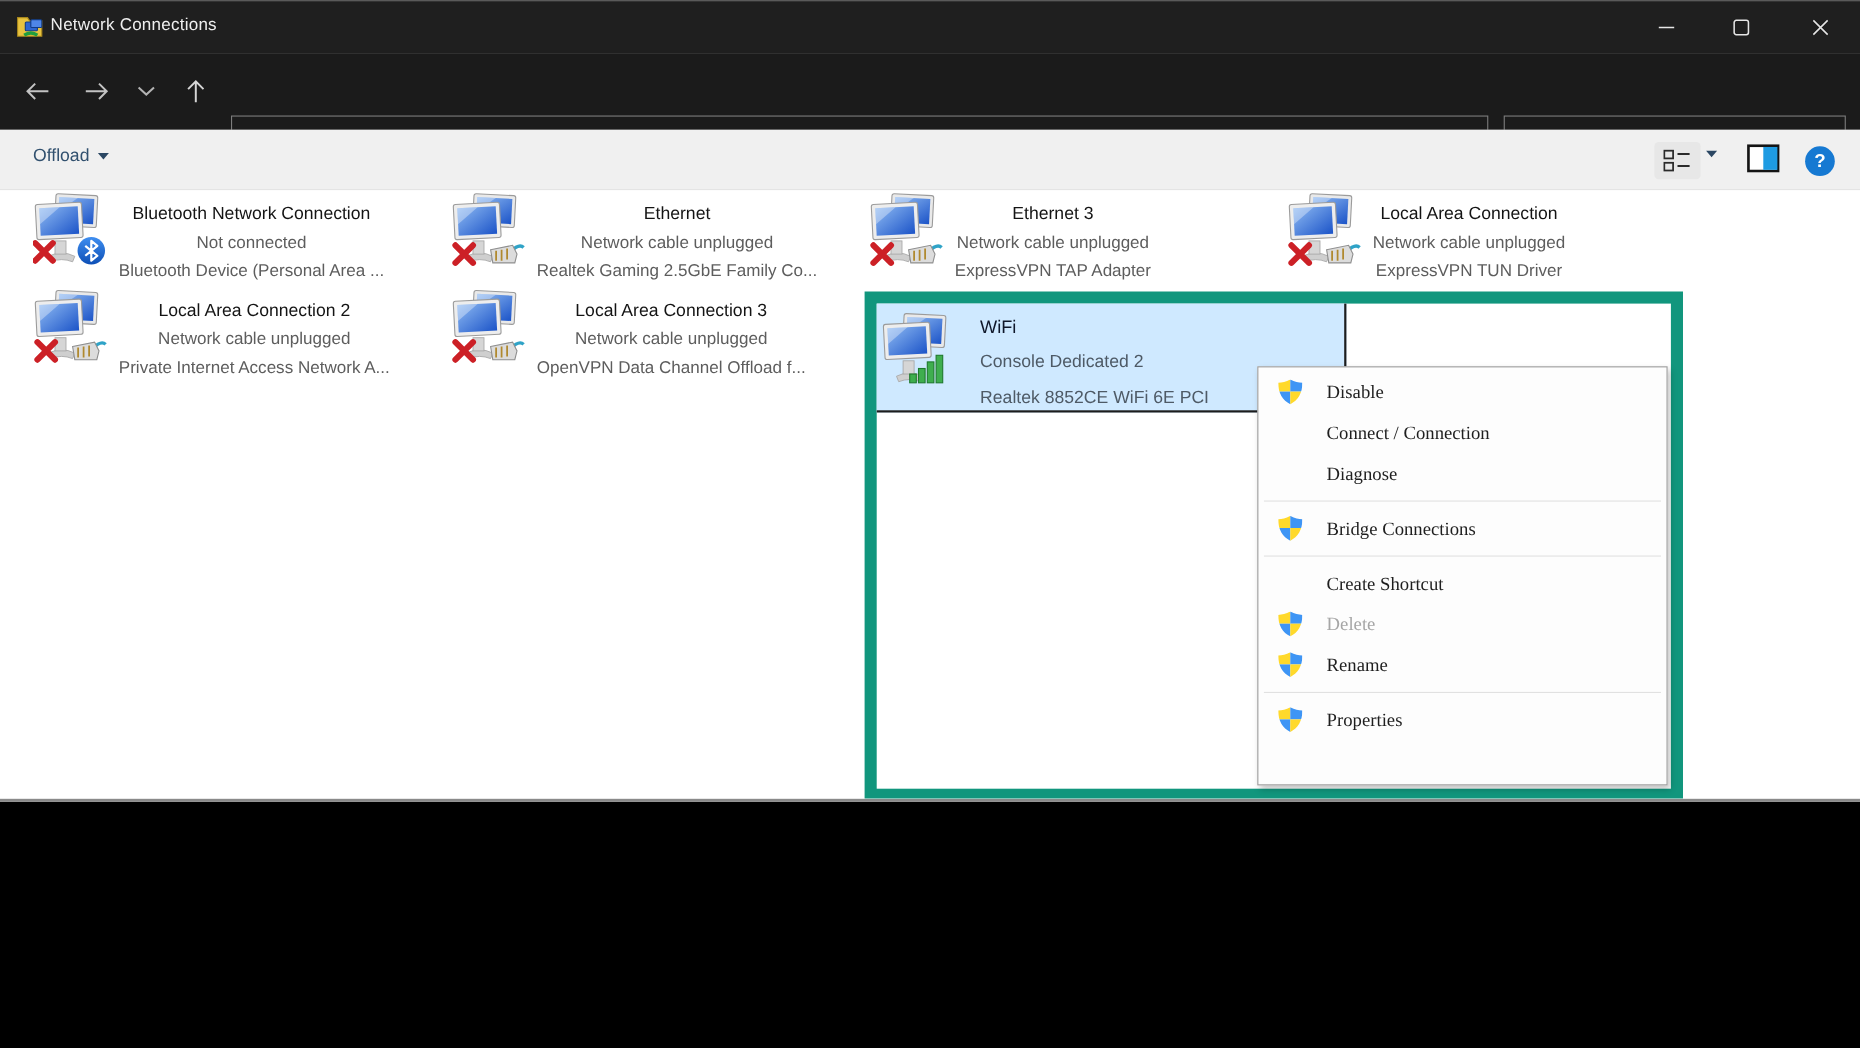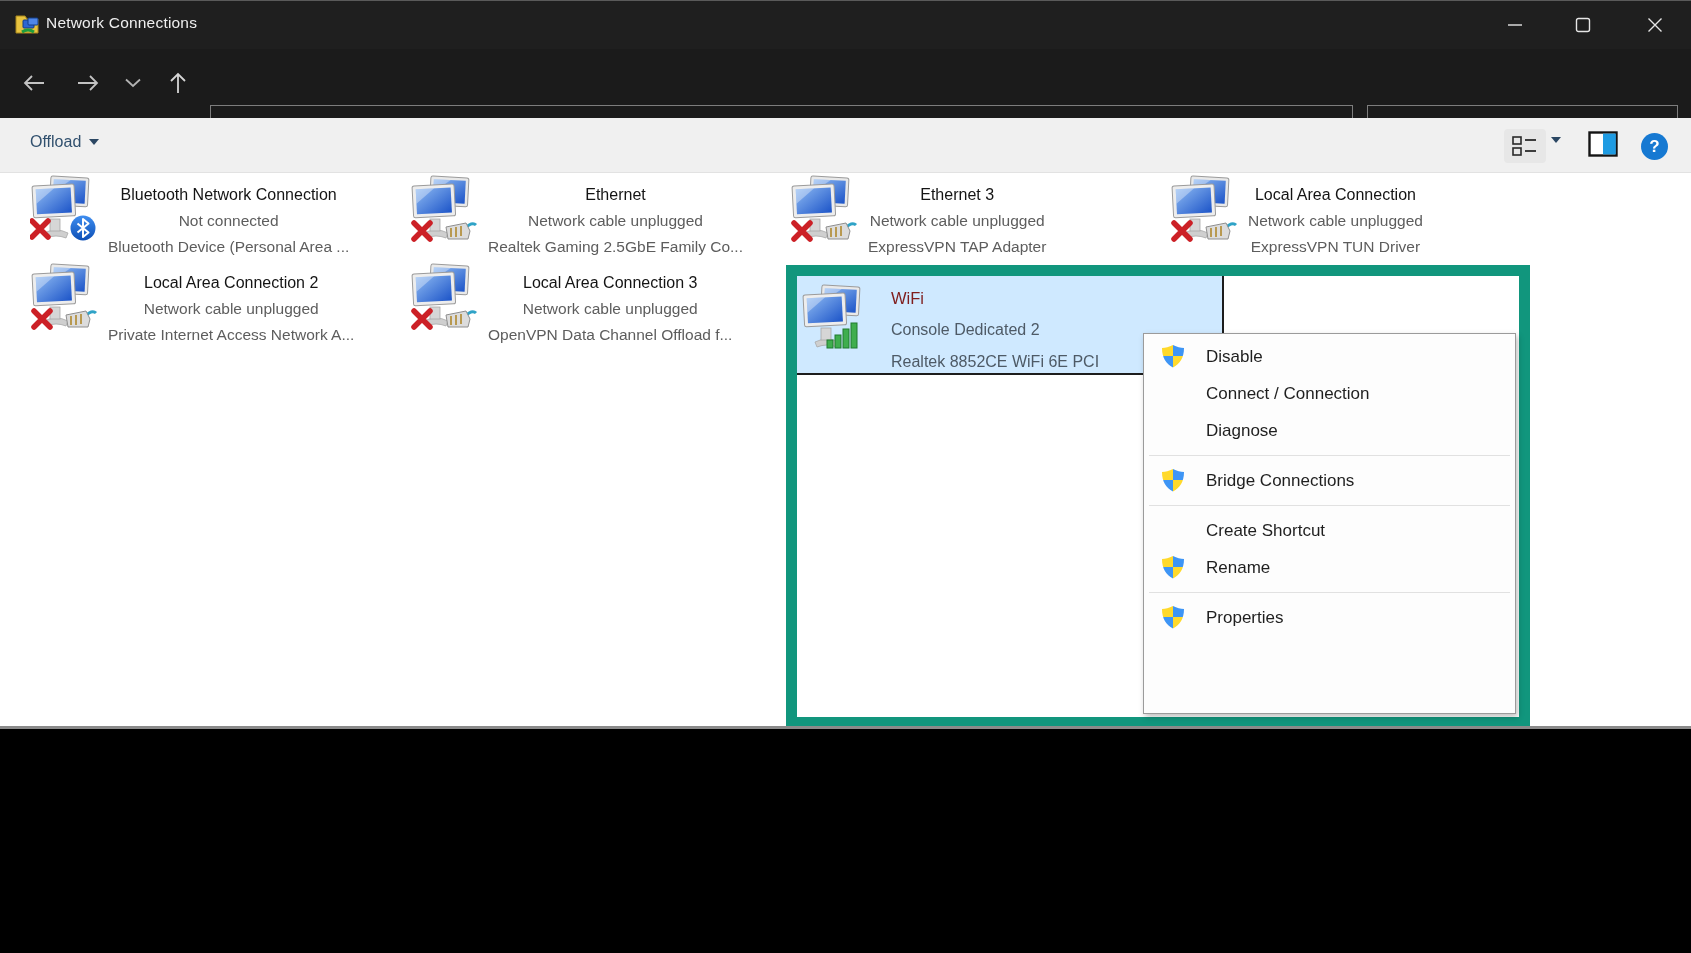--- a/index.html
+++ b/index.html
@@ -47,29 +47,29 @@
   .conn-sub { color:#5d5d5d; font-size:15.5px; }
 
   
   .green-box { position:absolute; left:786px; top:92px; width:744px; height:463px; border:11px solid #11967d; background:#fff; }
 
   
   .wifi-tile { position:absolute; left:797px; top:103px; width:427px; height:99px; background:#cfe9ff;
                border-right:2px solid #1d1d1d; border-bottom:2px solid #1d1d1d; overflow:hidden; }
   .wifi-icon { position:absolute; left:4px; top:8px; }
   .wifi-text { position:absolute; left:94px; top:6px; line-height:32px; white-space:nowrap; }
-  .wifi-title { color:#7f1d1d; font-size:16.5px; }
+  .wifi-title { color:#0f172a; font-size:16.5px; }
   .wifi-sub { color:#4e5a66; font-size:16px; }
 
   
   .ctx-menu { position:absolute; left:1143px; top:160px; width:373px; height:381px; background:#fdfdfd;
               border:1px solid #9b9b9b; box-shadow:2px 3px 6px rgba(0,0,0,.25); padding-top:4px; }
   .ctx-item { position:relative; height:37px; display:flex; align-items:center; }
   .ctx-shield { position:absolute; left:16px; top:6px; }
-  .ctx-label { position:absolute; left:62px; color:#1f1f1f; font-size:17px; white-space:nowrap; }
+  .ctx-label { position:absolute; left:62px; color:#1f1f1f; font-size:17px; white-space:nowrap;font-family:Liberation Serif, serif; }
   .ctx-item.bold .ctx-label { font-weight:bold; }
   .ctx-item.disabled .ctx-label { color:#a6a6a6; }
   .ctx-sep { height:13px; display:flex; align-items:center; }
   .ctx-sep::after { content:""; display:block; height:1px; background:#e1e1e1; margin:0 5px; width:100%; }
 
   
   .statusbar { position:absolute; left:0; top:915px; width:1691px; height:38px; background:#7f1d1d; }
   .status-count { position:absolute; left:38px; top:9px; color:#e8e8e8; font-size:15px; }
   .status-divider { position:absolute; left:100px; top:8px; width:2px; height:20px; background:#d9d9d9; }
   .sb-icon { position:absolute; top:7px; }
@@ -357,20 +357,26 @@
       <div class="ctx-item">
         <svg class="ctx-shield" width="26" height="26" viewBox="0 0 26 26">
             <use href="#uacshield"></use>
           </svg>
         <span class="ctx-label">Bridge Connections</span>
       </div>
       <div class="ctx-sep"></div>
       <div class="ctx-item">
         <span class="ctx-label">Create Shortcut</span>
       </div>
+      <div class="ctx-item disabled">
+        <svg class="ctx-shield" width="26" height="26" viewBox="0 0 26 26">
+            <use href="#uacshield"></use>
+          </svg>
+        <span class="ctx-label">Delete</span>
+      </div>
       <div class="ctx-item">
         <svg class="ctx-shield" width="26" height="26" viewBox="0 0 26 26">
             <use href="#uacshield"></use>
           </svg>
         <span class="ctx-label">Rename</span>
       </div>
       <div class="ctx-sep"></div>
       <div class="ctx-item">
         <svg class="ctx-shield" width="26" height="26" viewBox="0 0 26 26">
             <use href="#uacshield"></use>

